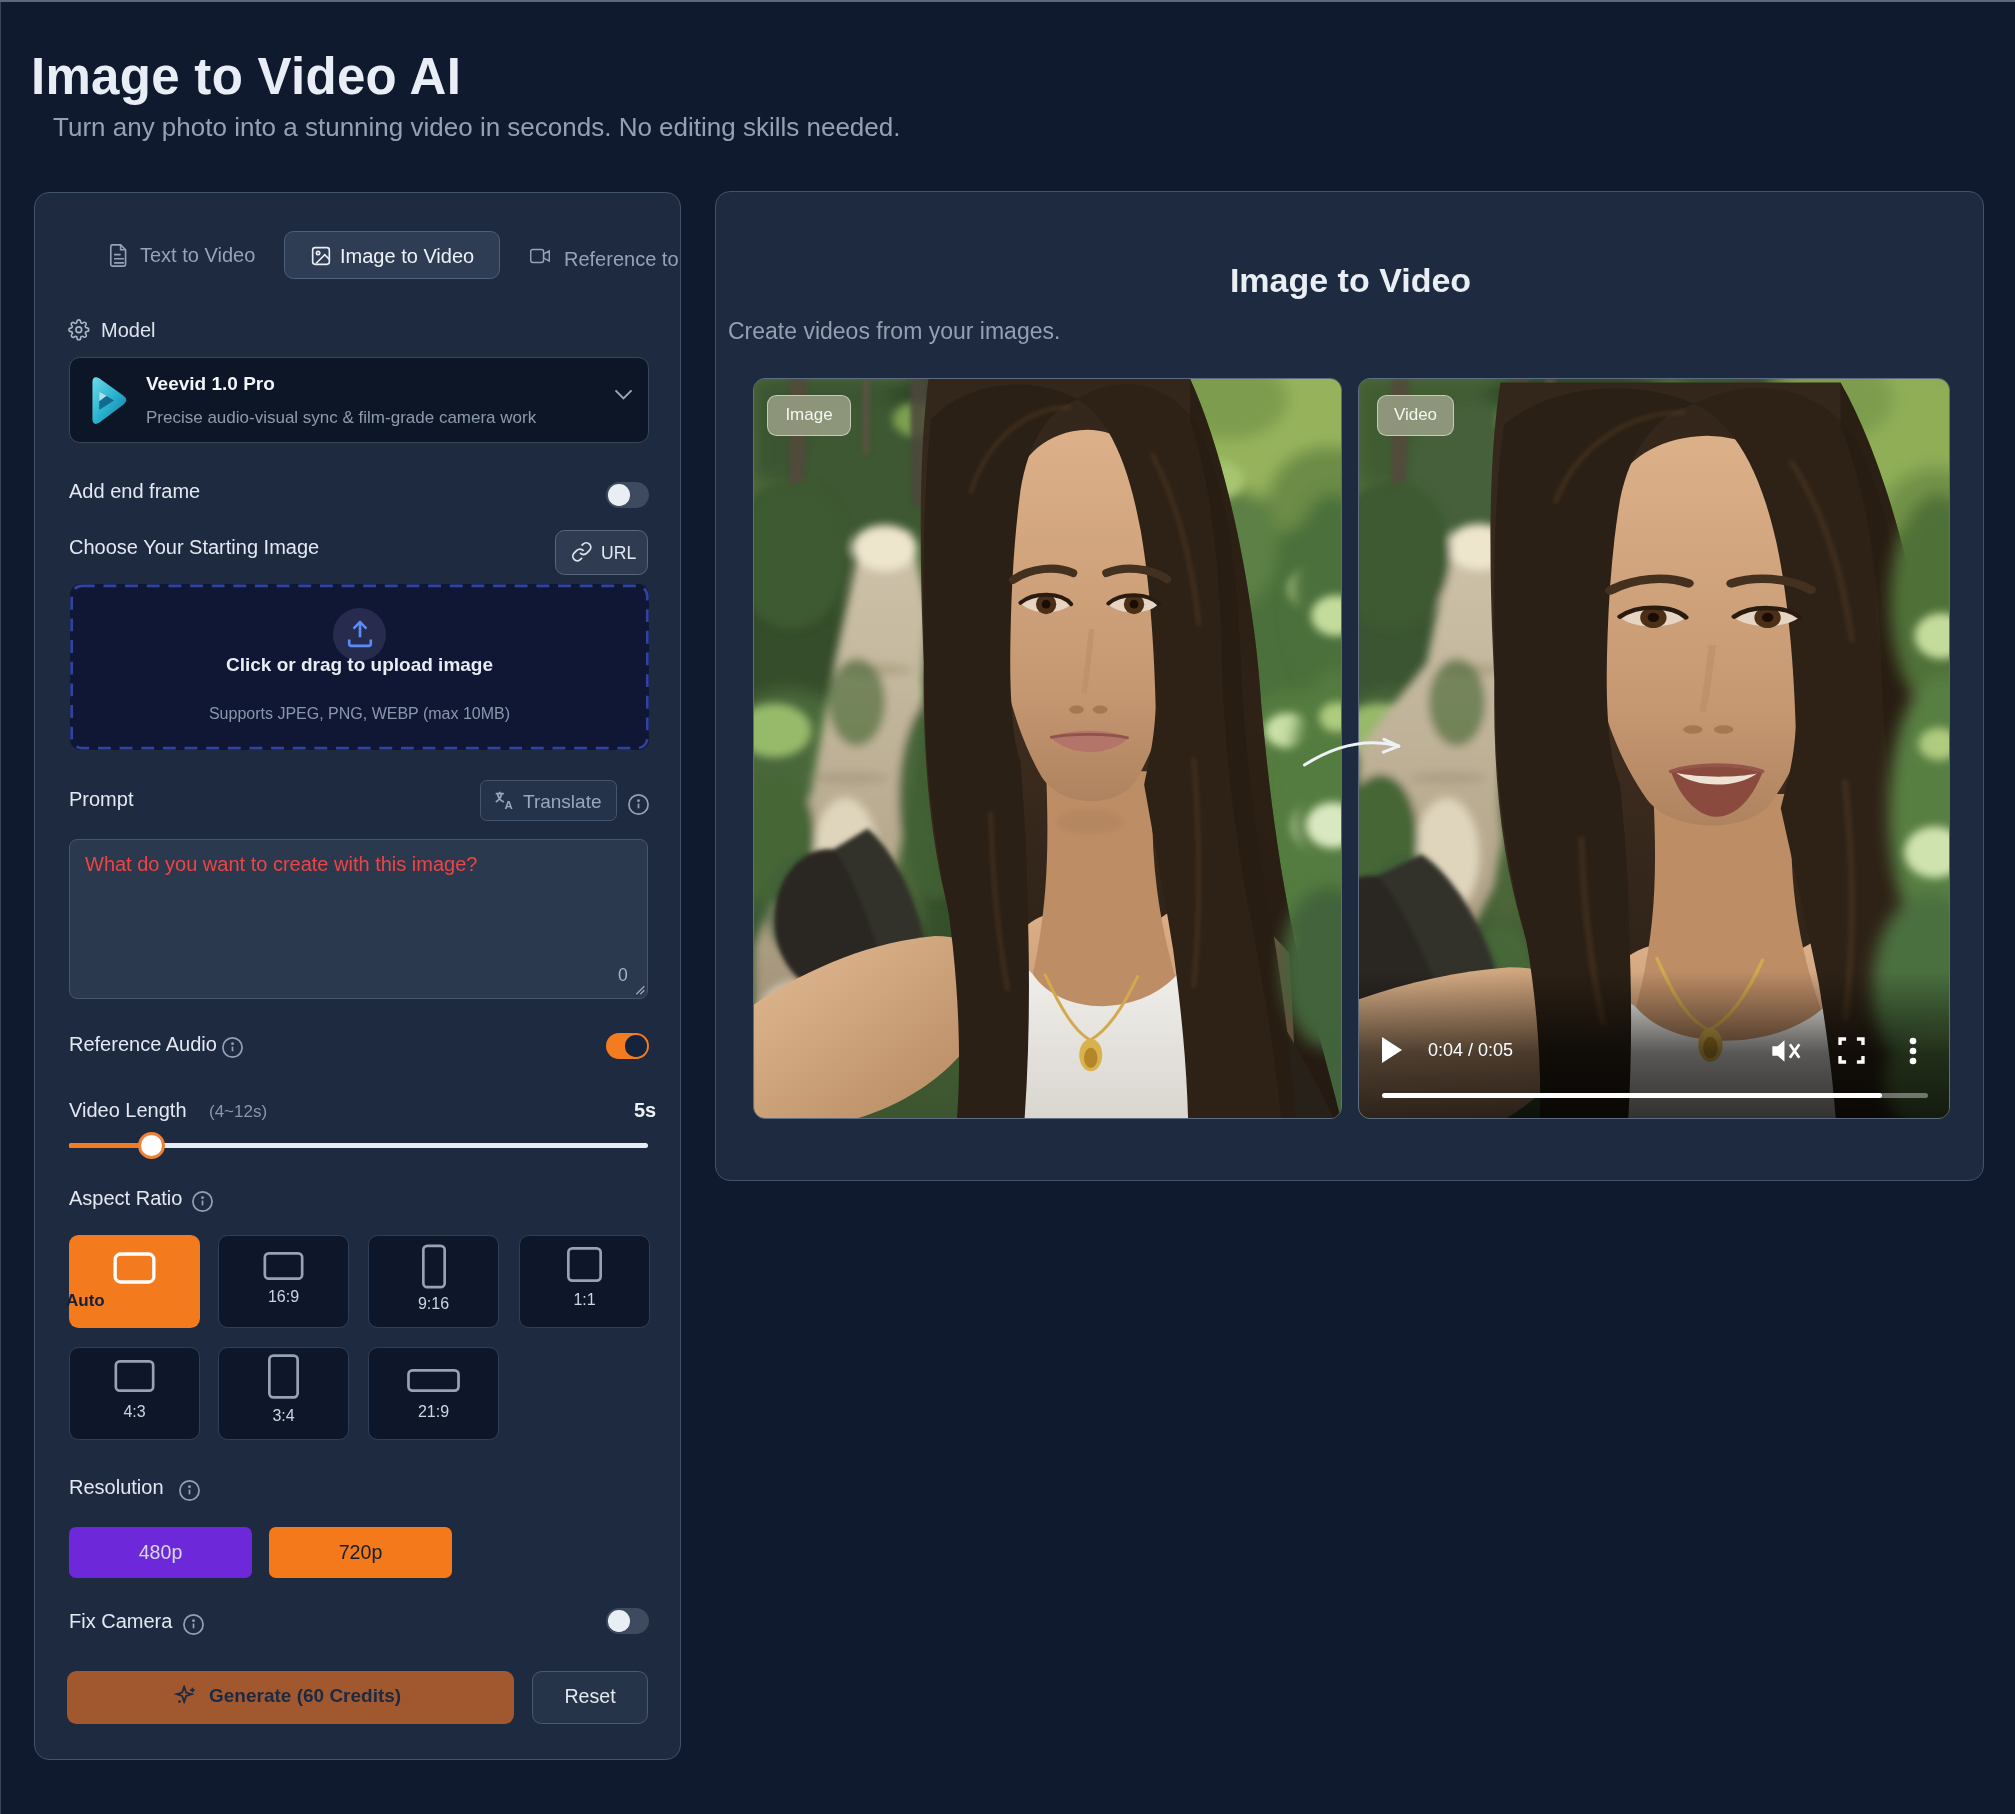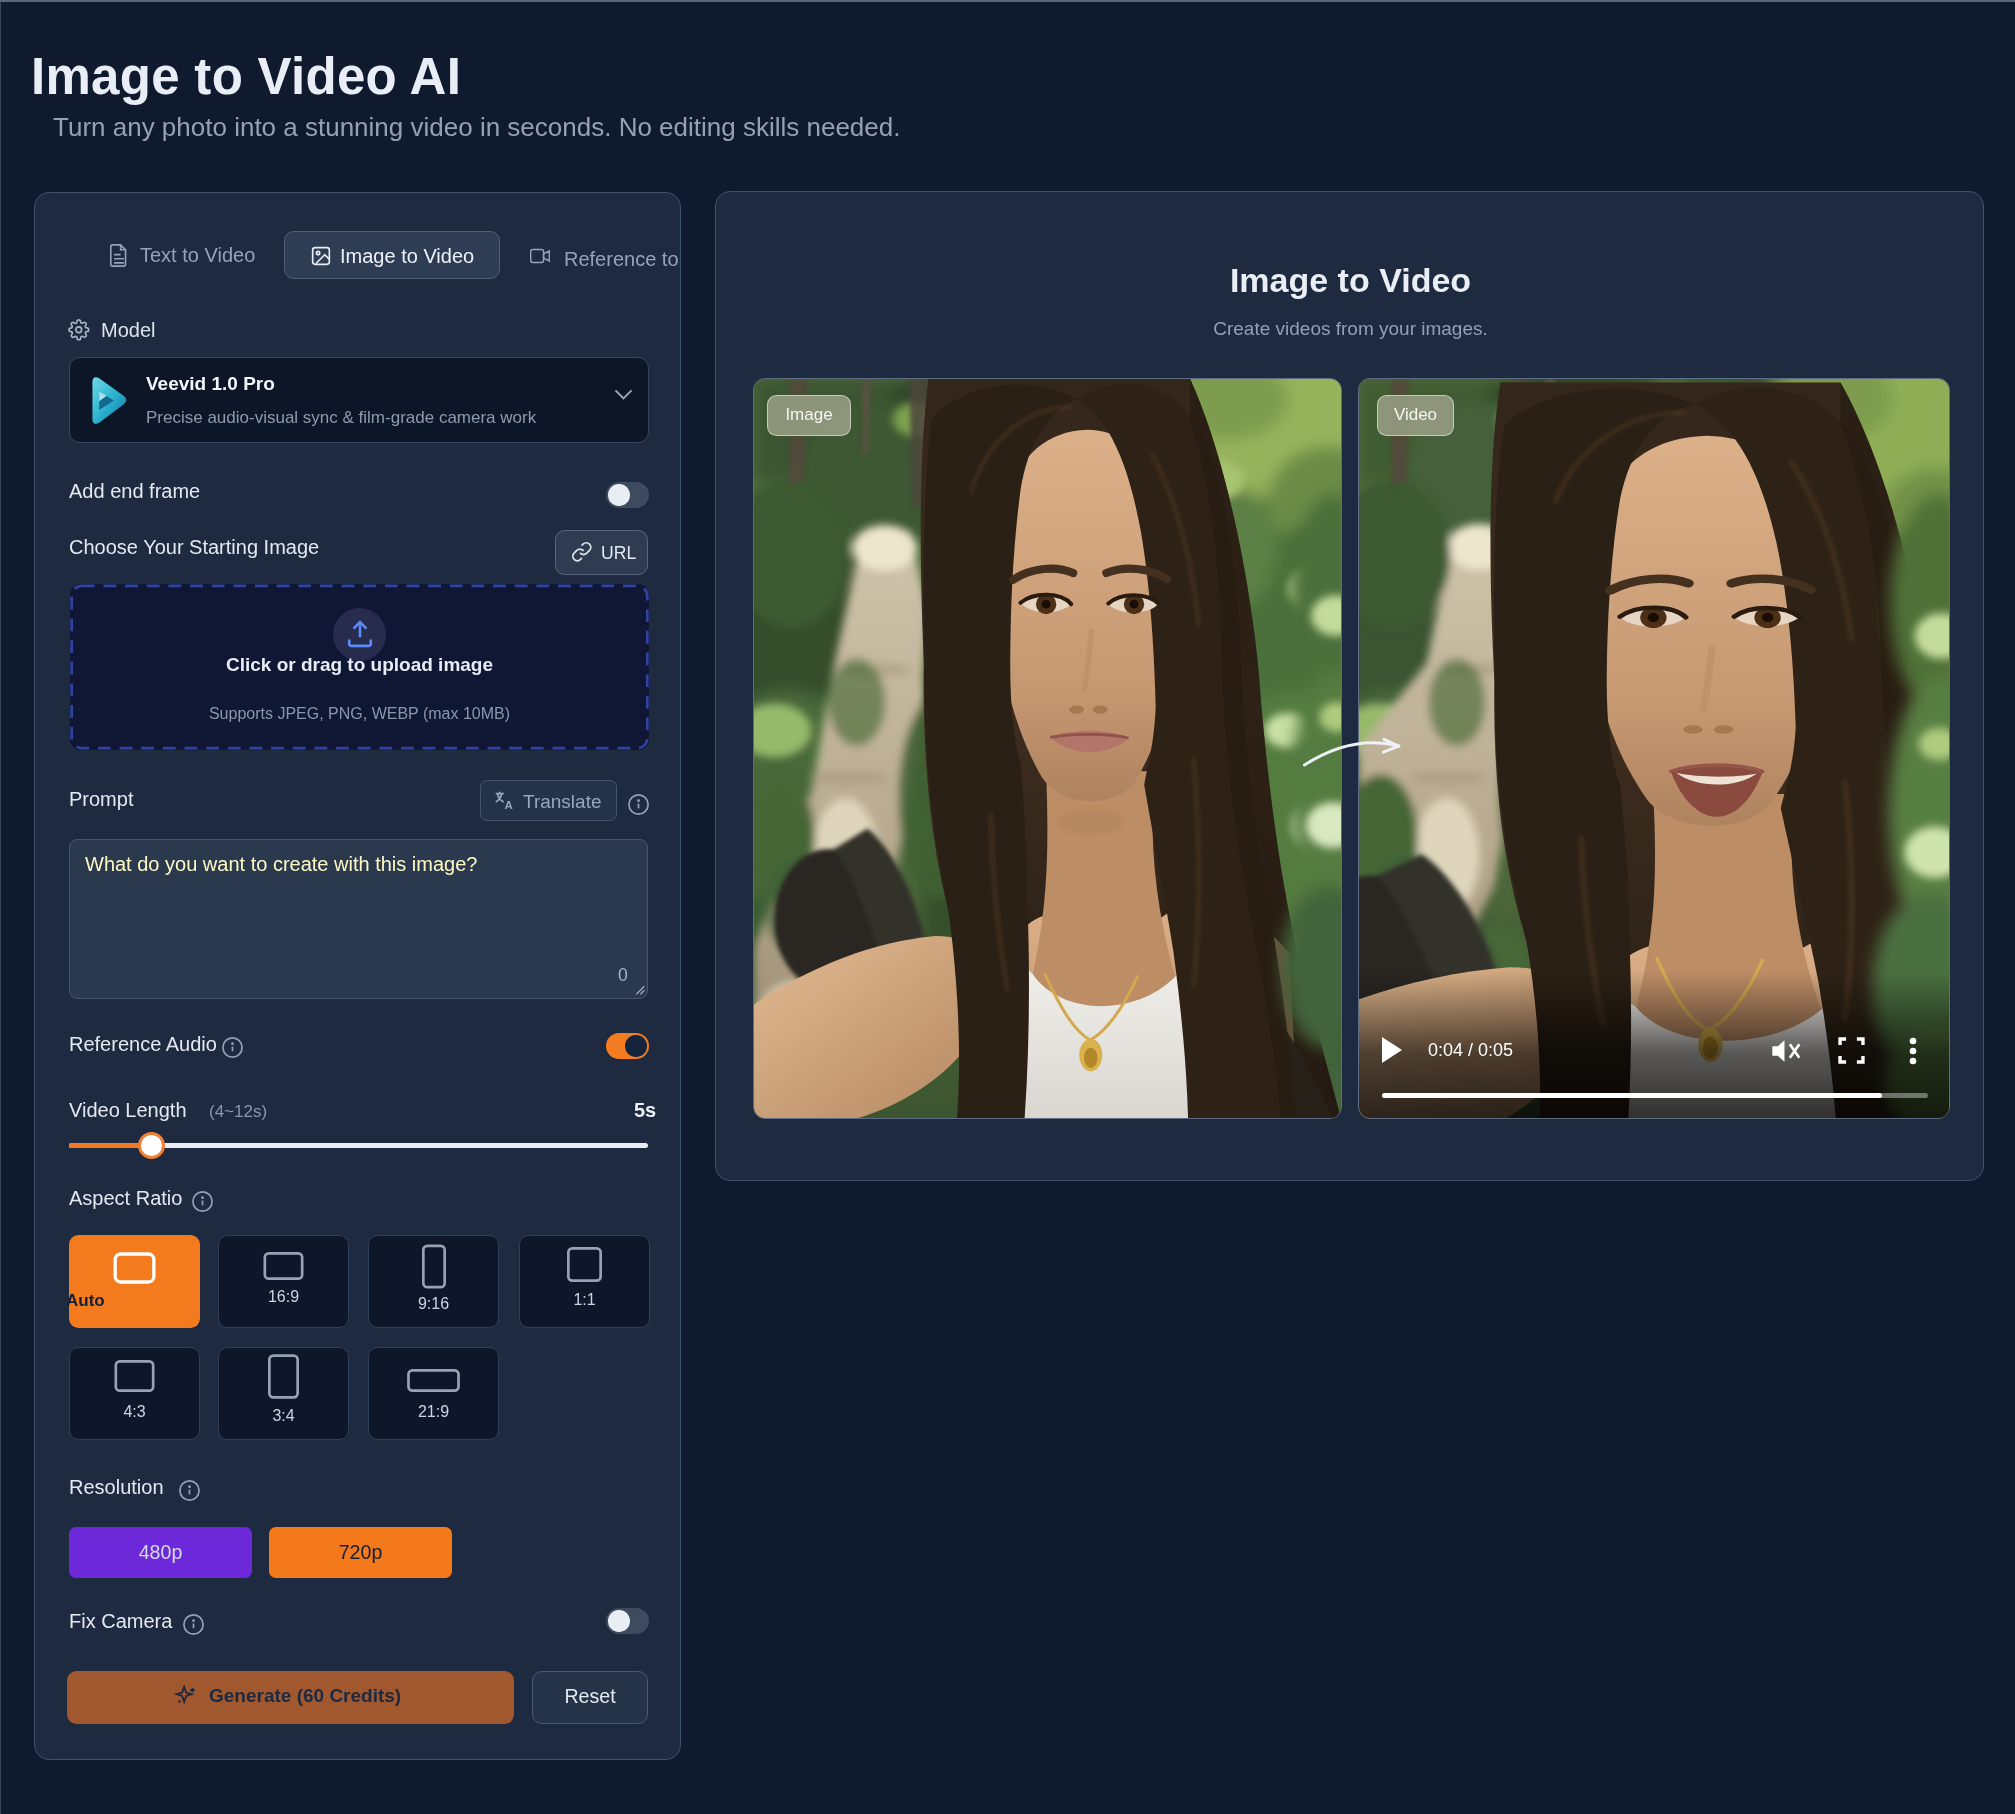--- a/index.html
+++ b/index.html
@@ -123,21 +123,21 @@
       <path d="M4 6h12M10 3v3M7 6c0 6 5 11 9 12M13 6c-1 6-6 11-9 12" transform="translate(0,1)"></path>
       <text x="17" y="29" font-size="17" fill="#9aa7ba" stroke="none" font-weight="bold">A</text>
     </svg>
   <div class="abs" style="left:488px;top:598px;font-size:19px;color:#9aa7ba">Translate</div>
   <svg class="abs" style="left:592px;top:600px" width="23" height="23" viewBox="0 0 24 24" fill="none" stroke="#93a0b4" stroke-width="1.8">
       <circle cx="12" cy="12" r="10"></circle>
       <path d="M12 11v5"></path>
       <circle cx="12" cy="8" r="0.6" fill="#93a0b4"></circle>
     </svg>
   <div class="abs" id="ta"></div>
-  <div class="abs" style="left:50px;top:660px;font-size:20px;color:#fef9c3">What do you want to create with this image?</div>
+  <div class="abs" style="left:50px;top:660px;font-size:20px;color:#ef4444">What do you want to create with this image?</div>
   <div class="abs" style="left:583px;top:772px;font-size:17.6px;color:#a7b3c3">0</div>
   <svg class="abs" style="left:598px;top:790px" width="12" height="12" viewBox="0 0 18 18" stroke="#9aa7ba" stroke-width="2">
       <path d="M17 5L5 17M17 11l-6 6"></path>
     </svg>
 
   <div class="abs lab" style="left:34px;top:840px">Reference Audio</div>
   <svg class="abs" style="left:186px;top:843px" width="23" height="23" viewBox="0 0 24 24" fill="none" stroke="#93a0b4" stroke-width="1.8">
       <circle cx="12" cy="12" r="10"></circle>
       <path d="M12 11v5"></path>
       <circle cx="12" cy="8" r="0.6" fill="#93a0b4"></circle>
@@ -227,21 +227,21 @@
       <path d="M20 3v5M17.5 5.5h5" stroke-width="1.8"></path>
       <circle cx="6" cy="18" r="1.4" fill="#1c2940" stroke="none"></circle>
     </svg>
   <div class="abs" style="left:174px;top:1492px;width:306px;font-size:19px;font-weight:600;color:#1c2940">Generate (60 Credits)</div>
   <div class="abs" style="left:497px;top:1478px;width:116px;height:53px;background:#26344a;border:1.4px solid #4a5a72;border-radius:9.5px"></div>
   <div class="abs" style="left:497px;top:1492px;width:116px;text-align:center;font-size:19.6px;color:#e4e9f0">Reset</div>
 </div>
 
 <div class="abs panel" id="rpanel">
   <div class="abs" style="left:0;top:69px;width:1269px;text-align:center;font-size:34px;font-weight:700;color:#eaeef5">Image to Video</div>
-  <div class="abs" style="left:0;top:126px;width:1269px;text-align:center;font-size:19px;color:#92a0b2">Create videos from your images.</div>
+  <div class="abs" style="left:12px;top:126px;width:1269px;text-align:left;font-size:23px;color:#92a0b2">Create videos from your images.</div>
 
   <div class="abs photo" style="left:37px" id="ph1">
   <svg width="589" height="741" viewBox="0 0 871 1096">
     <defs>
       <linearGradient id="bgg" x1="0" y1="0" x2="0" y2="1">
         <stop offset="0" stop-color="#4e6b3c"></stop>
             <stop offset="0.5" stop-color="#55713f"></stop>
             <stop offset="1" stop-color="#3c5530"></stop>
       </linearGradient>
       <linearGradient id="pathg" x1="0" y1="0" x2="0" y2="1">

